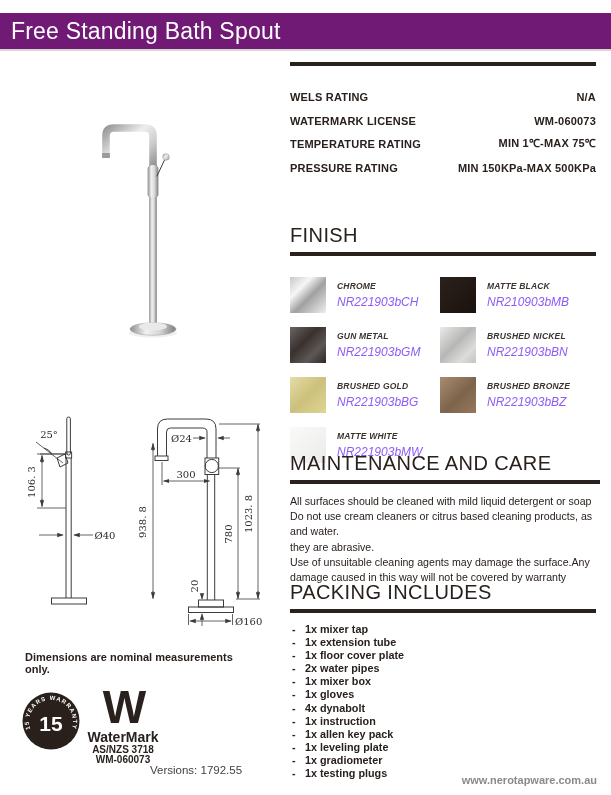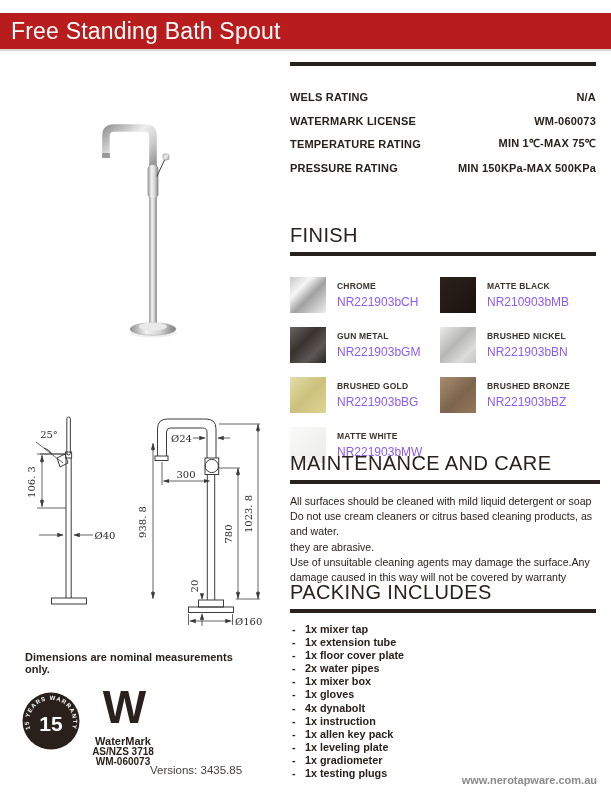--- a/index.html
+++ b/index.html
@@ -1,49 +1,49 @@
 <!DOCTYPE html>
 <html><head>
 <meta charset="utf-8">
 <style>
   html,body{margin:0;padding:0;background:#fff;}
   .page{position:relative;width:611px;height:795px;background:#ffffff;overflow:hidden;
         font-family:"Liberation Sans",sans-serif;color:#29211d;}
   
-  .header-bar{position:absolute;left:0;top:13px;width:611px;height:36px;background:#b91c1c;
+  .header-bar{position:absolute;left:0;top:13px;width:611px;height:36px;background:#701a75;
               border-bottom:2px solid #d9d6d3;display:flex;align-items:center;}
   .header-title{color:#ffffff;font-size:23px;letter-spacing:0.2px;padding-left:11px;font-weight:400;}
   
   .sec{position:absolute;left:290px;width:306px;}
   .sec-title{font-size:20px;color:#29211d;letter-spacing:0.4px;font-weight:400;}
   .rule{height:4px;background:#29211d;margin-top:5px;}
   .spec-rows{margin-top:13px;}
   .spec-row{display:flex;justify-content:space-between;align-items:flex-end;height:23.8px;
             font-size:11px;font-weight:bold;letter-spacing:0.2px;}
   .finish-grid{margin-top:21px;display:grid;grid-template-columns:150px 156px;row-gap:14px;}
   .finish-item{display:flex;gap:11px;height:36px;}
   .swatch{width:36px;height:36px;flex:0 0 36px;}
-  .finish-meta{display:flex;flex-direction:column;justify-content:center;}
+  .finish-meta{display:flex;flex-direction:column;justify-content:center;font-style:italic;}
   .finish-name{font-size:8.5px;font-weight:bold;color:#3a332e;letter-spacing:0.2px;margin-bottom:4px;}
   .finish-code{font-size:12px;color:#8b5cf6;}
   .maint-text{margin-top:10px;font-size:10.6px;line-height:15.2px;color:#29211d;}
   .maint-line{white-space:nowrap;}
   .pack-list{margin-top:10px;}
   .pack-item{font-size:10.8px;font-weight:bold;line-height:13.1px;padding-left:15px;position:relative;}
   .pack-item::before{content:"-";position:absolute;left:2px;}
   
   .product-photo{position:absolute;left:88px;top:110px;}
   .tech-drawing{position:absolute;left:22px;top:402px;}
   .dim{font-family:"DejaVu Serif",serif;font-size:10px;fill:#2b2b2b;}
   .note{position:absolute;left:25px;top:651px;width:235px;text-align:left;
         font-size:11px;font-weight:bold;color:#29211d;}
   .badge{position:absolute;left:20px;top:690px;}
   .watermark{position:absolute;left:86px;top:686px;width:74px;text-align:center;color:#29211d;}
   .wm-w{font-size:46px;font-weight:bold;line-height:42px;letter-spacing:-3px;}
-  .wm-name{font-size:11px;font-weight:bold;margin-top:7px;}
+  .wm-name{font-size:14px;font-weight:bold;margin-top:1px;}
   .wm-small{font-size:10px;font-weight:bold;line-height:10px;}
   .versions{position:absolute;left:150px;top:764px;font-size:11.5px;color:#453f3b;}
   .website{position:absolute;right:14px;top:774px;font-size:11px;font-weight:bold;color:#8a8a8a;}
   svg line,svg path.ln,svg rect.ln,svg polygon.ln,svg circle.ln{stroke:#3c3c3c;stroke-width:1;fill:none;}
   svg .thin{stroke-width:0.8;}
 </style>
 </head>
 <body>
 
 <div class="page">
@@ -280,16 +280,16 @@
     <text x="31" y="41" font-size="21" fill="#ffffff" font-weight="bold" text-anchor="middle">15</text>
   </svg>
 
   <div class="watermark">
     <div class="wm-w">W</div>
     <div class="wm-name">WaterMark</div>
     <div class="wm-small">AS/NZS 3718</div>
     <div class="wm-small">WM-060073</div>
   </div>
 
-  <div class="versions">Versions: 3435.85</div>
+  <div class="versions">Versions: 1792.55</div>
   <div class="website">www.nerotapware.com.au</div>
 
 </div>
 
 </body></html>

